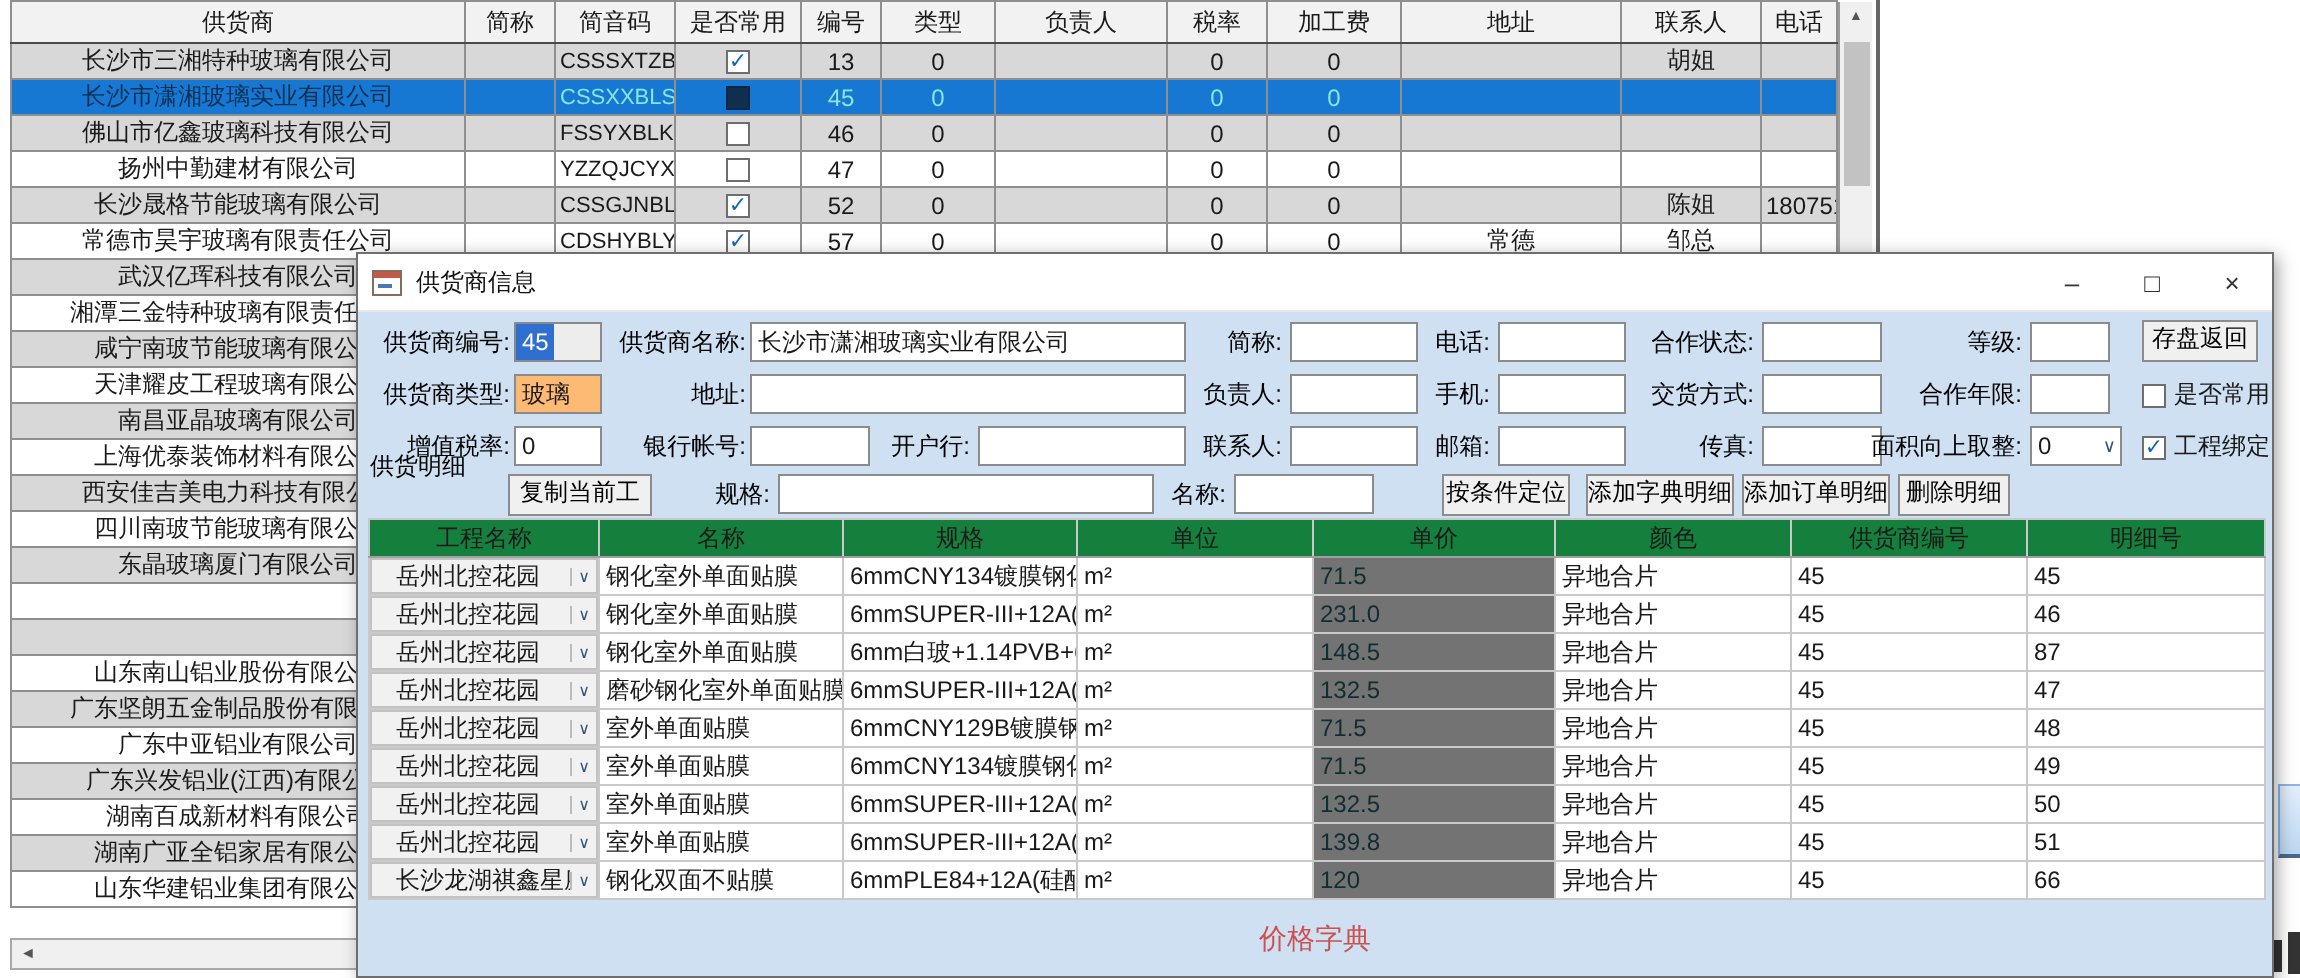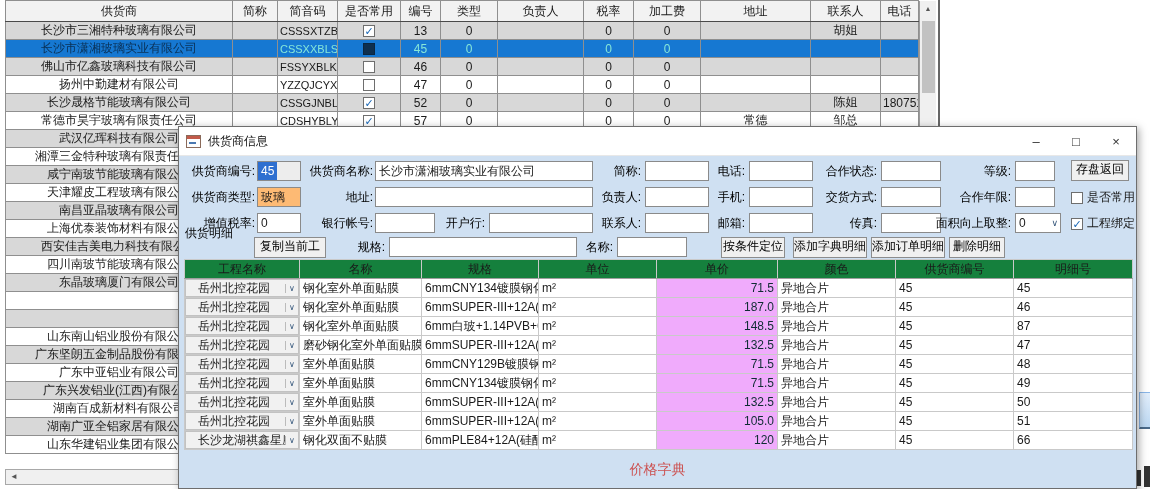--- a/index.html
+++ b/index.html
@@ -59,21 +59,21 @@
   .dlg-cb{position:absolute;height:20px;line-height:20px;}
   .dlg-cb .cb{margin-right:4px;}
   .sec-label{position:absolute;color:#000;}
 
   
   .dgrid{position:absolute;left:5px;top:132px;width:948px;border-collapse:collapse;
          table-layout:fixed;background:#fff;border:1px solid #4f5b66;}
   .dgrid th,.dgrid td{border:1px solid #c9c9c9;overflow:hidden;white-space:nowrap;
          height:18px;padding:0 3px;font-weight:normal;font-size:12px;text-align:left;}
   .dgrid th{height:19px;background:#15803d;text-align:center;border-bottom:1px solid #9f9f9f;}
-  .dgrid td.c-price{background:#f0abfc;color:#0f2d33;text-align:right;}
+  .dgrid td.c-price{background:#737373;color:#0f2d33;}
   .combo{display:flex;align-items:center;height:18px;background:#f1f1f1;
          border:1px solid #c2c2c2;margin:0 -2px;}
   .combo-txt{flex:1;overflow:hidden;white-space:nowrap;padding-left:12px;}
   .combo-arrow{width:13px;text-align:center;font-size:8px;color:#33557a;border-left:1px solid #bbb;}
   .dgrid td.c-proj{padding:0 2px;}
 
   .dlg-footer{position:absolute;left:0;right:0;top:334px;text-align:center;
               font-size:14px;color:#cc5252;}
 
   
@@ -389,21 +389,21 @@
     <tr>
       <td class="c-proj">
             <span class="combo">
               <span class="combo-txt">岳州北控花园</span>
               <span class="combo-arrow">∨</span>
             </span>
           </td>
       <td>钢化室外单面贴膜</td>
       <td>6mmSUPER-III+12A(硅...</td>
       <td>m²</td>
-      <td class="c-price">187.0</td>
+      <td class="c-price">231.0</td>
       <td>异地合片</td>
       <td>45</td>
       <td>46</td>
     </tr>
     <tr>
       <td class="c-proj">
             <span class="combo">
               <span class="combo-txt">岳州北控花园</span>
               <span class="combo-arrow">∨</span>
             </span>
@@ -479,21 +479,21 @@
     <tr>
       <td class="c-proj">
             <span class="combo">
               <span class="combo-txt">岳州北控花园</span>
               <span class="combo-arrow">∨</span>
             </span>
           </td>
       <td>室外单面贴膜</td>
       <td>6mmSUPER-III+12A(硅...</td>
       <td>m²</td>
-      <td class="c-price">105.0</td>
+      <td class="c-price">139.8</td>
       <td>异地合片</td>
       <td>45</td>
       <td>51</td>
     </tr>
     <tr>
       <td class="c-proj">
             <span class="combo">
               <span class="combo-txt">长沙龙湖祺鑫星座</span>
               <span class="combo-arrow">∨</span>
             </span>

